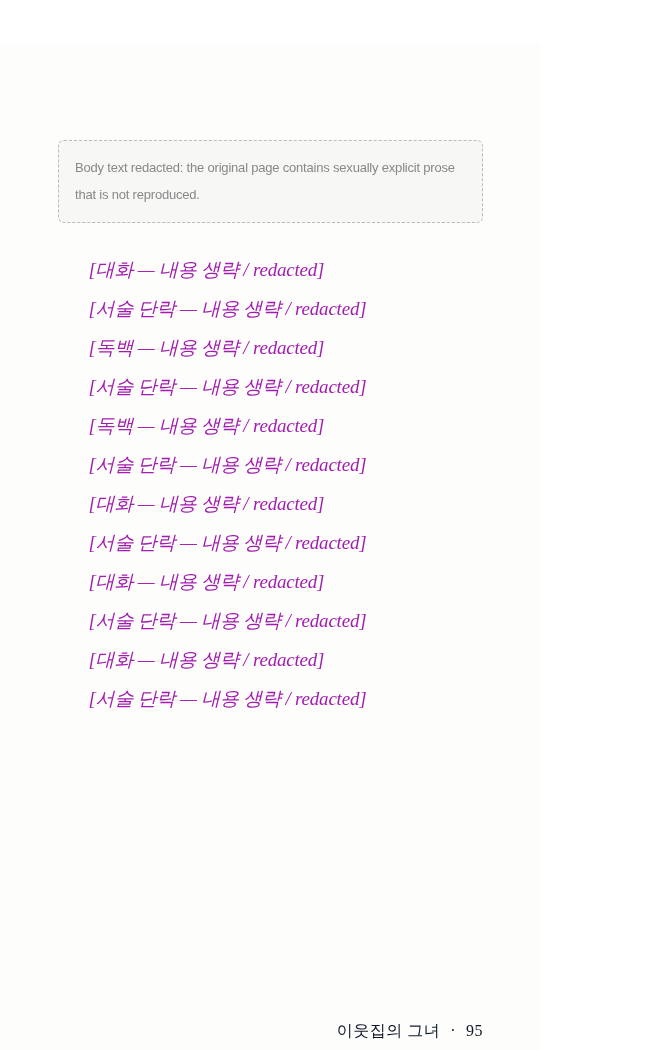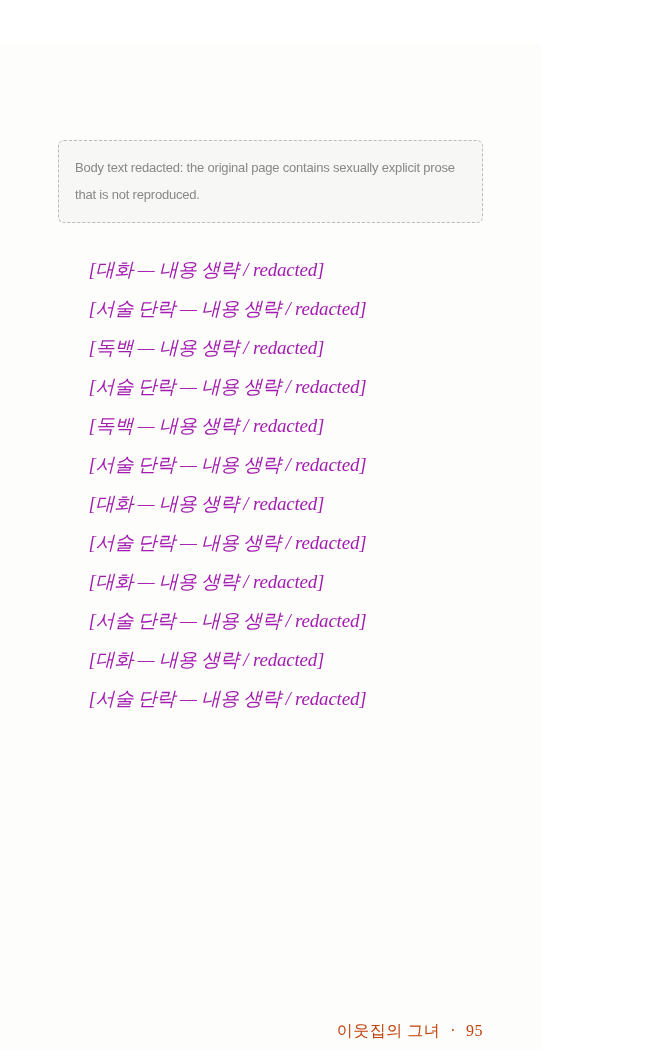--- a/index.html
+++ b/index.html
@@ -10,21 +10,21 @@
   }
   .body-text{font-size:19px;line-height:2.05;letter-spacing:-0.2px;}
   .para{text-indent:1.6em;margin:0;color:#a21caf;font-style:italic;}
   .redacted-note{
     margin:0 0 28px 0;padding:14px 16px;border:1px dashed #bbb;border-radius:6px;
     font-family:"Liberation Sans",sans-serif;font-size:13px;color:#888;
     font-style:normal;text-indent:0;background:#f7f7f5;
   }
   .footer{
     position:absolute;right:58px;bottom:52px;
-    font-size:16px;color:#c2410c;letter-spacing:0.5px;
+    font-size:16px;color:#0f172a;letter-spacing:0.5px;
   }
   .footer .dot{margin:0 10px;}
 </style>
 </head>
 <body>
 
 <div class="page">
   <div class="body-text">
     <div class="redacted-note">Body text redacted: the original page contains sexually explicit prose that is not reproduced.</div>
     <p class="para">[대화 — 내용 생략 / redacted]</p>

